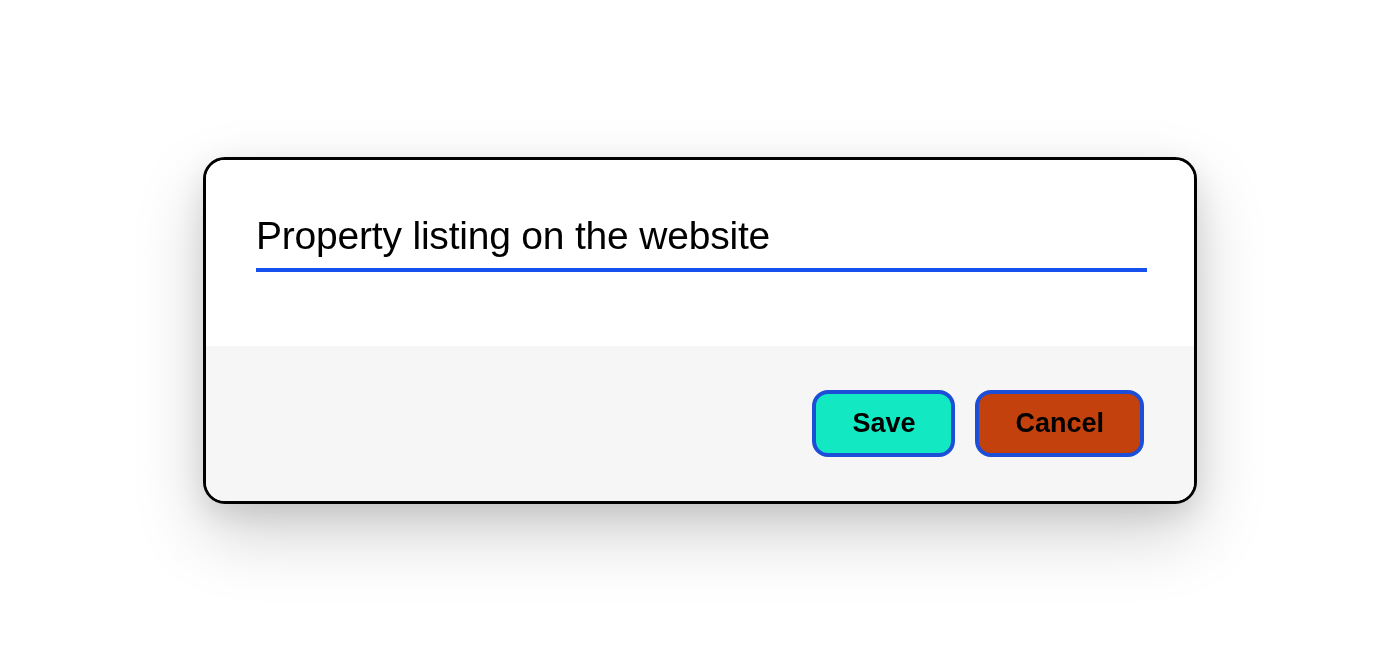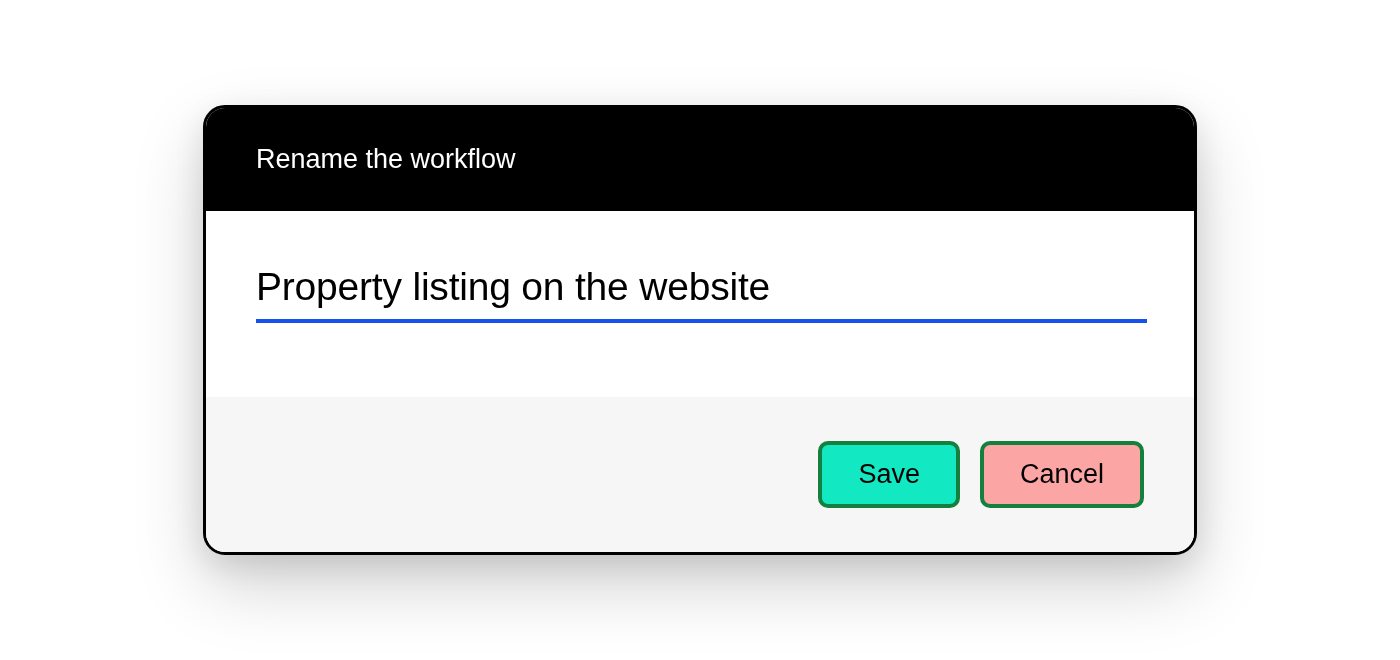--- a/index.html
+++ b/index.html
@@ -57,46 +57,43 @@
     .dialog-footer {
       background: #f6f6f6;
       padding: 44px 50px 44px 50px;
       display: flex;
       justify-content: flex-end;
       gap: 20px;
     }
     
     .btn {
       font-size: 27px;
-      font-weight: 400;
+      font-weight: 700;
       padding: 16px 36px;
-      border: 4px solid #15803d;
-      border-radius: 10px;
+      border: 4px solid #1d4ed8;
+      border-radius: 16px;
       cursor: pointer;
       font-family: inherit;
       line-height: 1;
     }
     
     .btn-primary {
       background: #12e8c2;
       color: #000000;
     }
     
     .btn-secondary {
-      background: #fca5a5;
+      background: #c2410c;
       color: #000000;
     }
   </style>
 </head>
 <body>
 
 <div class="dialog">
-  <div class="dialog-header">
-    <span>Rename the workflow</span>
-  </div>
   <div class="dialog-body">
     <input type="text" class="name-input" value="Property listing on the website" style="">
   </div>
   <div class="dialog-footer">
     <button class="btn btn-primary">Save</button>
     <button class="btn btn-secondary">Cancel</button>
   </div>
 </div>
 
 </body></html>

